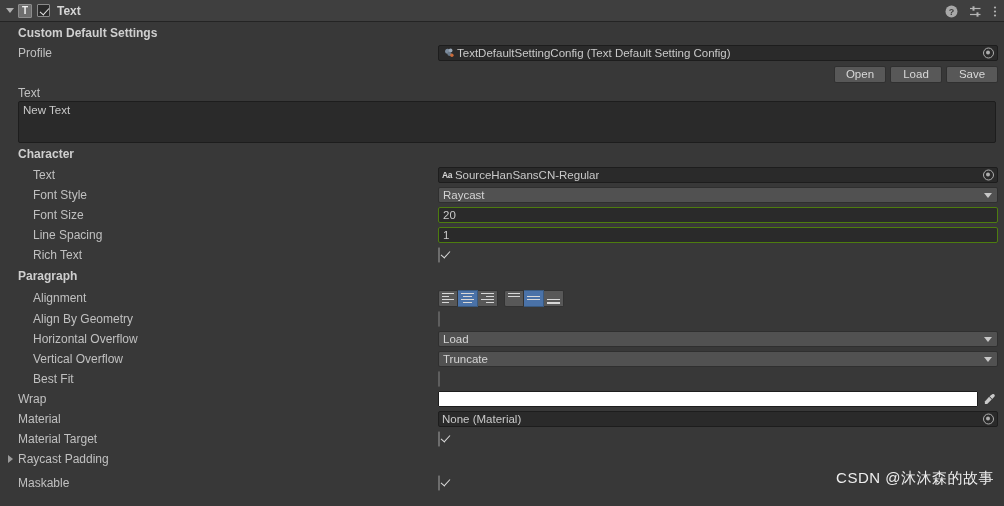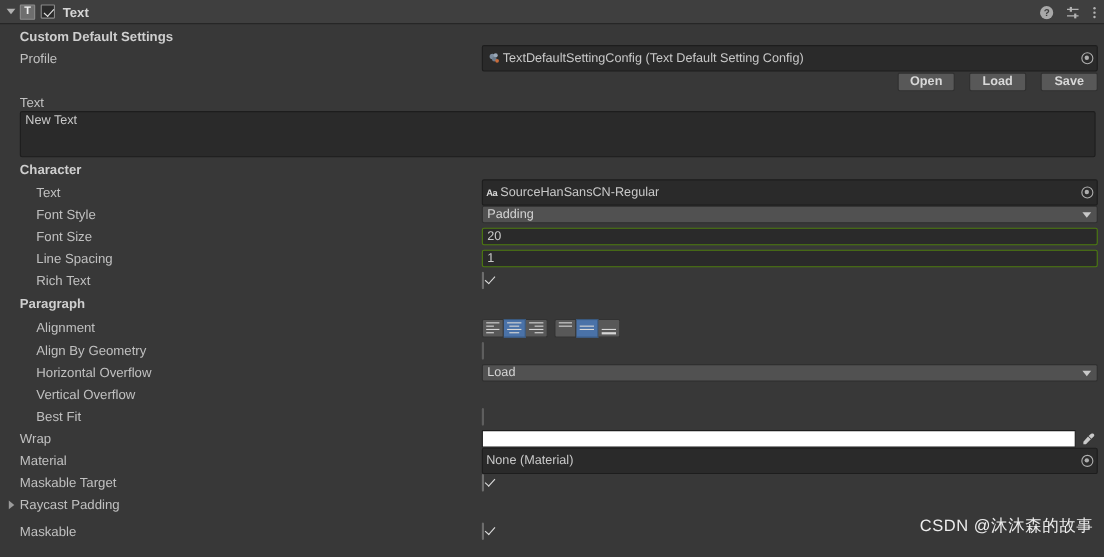--- a/index.html
+++ b/index.html
@@ -95,21 +95,21 @@
     color: #cfcfcf;
     padding-left: 18px;
   }
   .label-lvl1 { color: #c0c0c0; padding-left: 18px; }
   .label-lvl2 { color: #c0c0c0; padding-left: 33px; }
 
   .fld { position: absolute; left: 438px; right: 6px; }
 
   
   .objfield {
-    height: 24px;
+    height: 16px;
     background: #2a2a2a;
     border: 1px solid #1d1d1d;
     border-radius: 2px;
     display: flex;
     align-items: center;
     padding: 0 2px 0 3px;
     font-size: 11.5px;
     color: #c9c9c9;
     position: relative;
   }
@@ -198,21 +198,21 @@
     position: absolute;
     left: 3.5px; top: 1px;
     width: 4px; height: 8px;
     border: solid #dcdcdc;
     border-width: 0 1.8px 1.8px 0;
     transform: rotate(42deg);
   }
   .cbox.off { background: #3c3c3c; border-color: #5e5e5e; }
 
   
-  .btnrow { position: absolute; left: 438px; right: 6px; display: flex; justify-content: flex-end; gap: 13px; font-weight: bold; }
+  .btnrow { position: absolute; left: 438px; right: 6px; display: flex; justify-content: flex-end; gap: 4px; }
   .btn {
     height: 17px;
     min-width: 52px;
     background: #585858;
     border: 1px solid #303030;
     border-radius: 2px;
     color: #d8d8d8;
     font-size: 11.5px;
     display: flex; align-items: center; justify-content: center;
     padding: 0 8px;
@@ -377,21 +377,21 @@
         <span class="font-icon">Aa</span>
         <span class="txt">SourceHanSansCN-Regular</span>
         <span class="obj-sel"></span>
       </span>
     </span>
   </div>
 
   <div class="row">
     <span class="label-lvl2">Font Style</span>
     <span class="fld">
-      <span class="dropdown">Padding</span>
+      <span class="dropdown">Raycast</span>
     </span>
   </div>
 
   <div class="row">
     <span class="label-lvl2">Font Size</span>
     <span class="fld">
       <span class="input">20</span>
     </span>
   </div>
 
@@ -464,20 +464,23 @@
 
   <div class="row">
     <span class="label-lvl2">Horizontal Overflow</span>
     <span class="fld">
       <span class="dropdown">Load</span>
     </span>
   </div>
 
   <div class="row">
     <span class="label-lvl2">Vertical Overflow</span>
+    <span class="fld">
+      <span class="dropdown">Truncate</span>
+    </span>
   </div>
 
   <div class="row">
     <span class="label-lvl2">Best Fit</span>
     <span class="fld">
       <span class="cbox off"></span>
     </span>
   </div>
 
   <div class="row">
@@ -497,21 +500,21 @@
     <span class="label-lvl1">Material</span>
     <span class="fld">
       <span class="objfield">
         <span class="txt">None (Material)</span>
         <span class="obj-sel"></span>
       </span>
     </span>
   </div>
 
   <div class="row">
-    <span class="label-lvl1">Maskable Target</span>
+    <span class="label-lvl1">Material Target</span>
     <span class="fld">
       <span class="cbox on"></span>
     </span>
   </div>
 
   <div class="row">
     <span class="sub-tri"></span>
     <span class="label-lvl1">Raycast Padding</span>
   </div>
 

